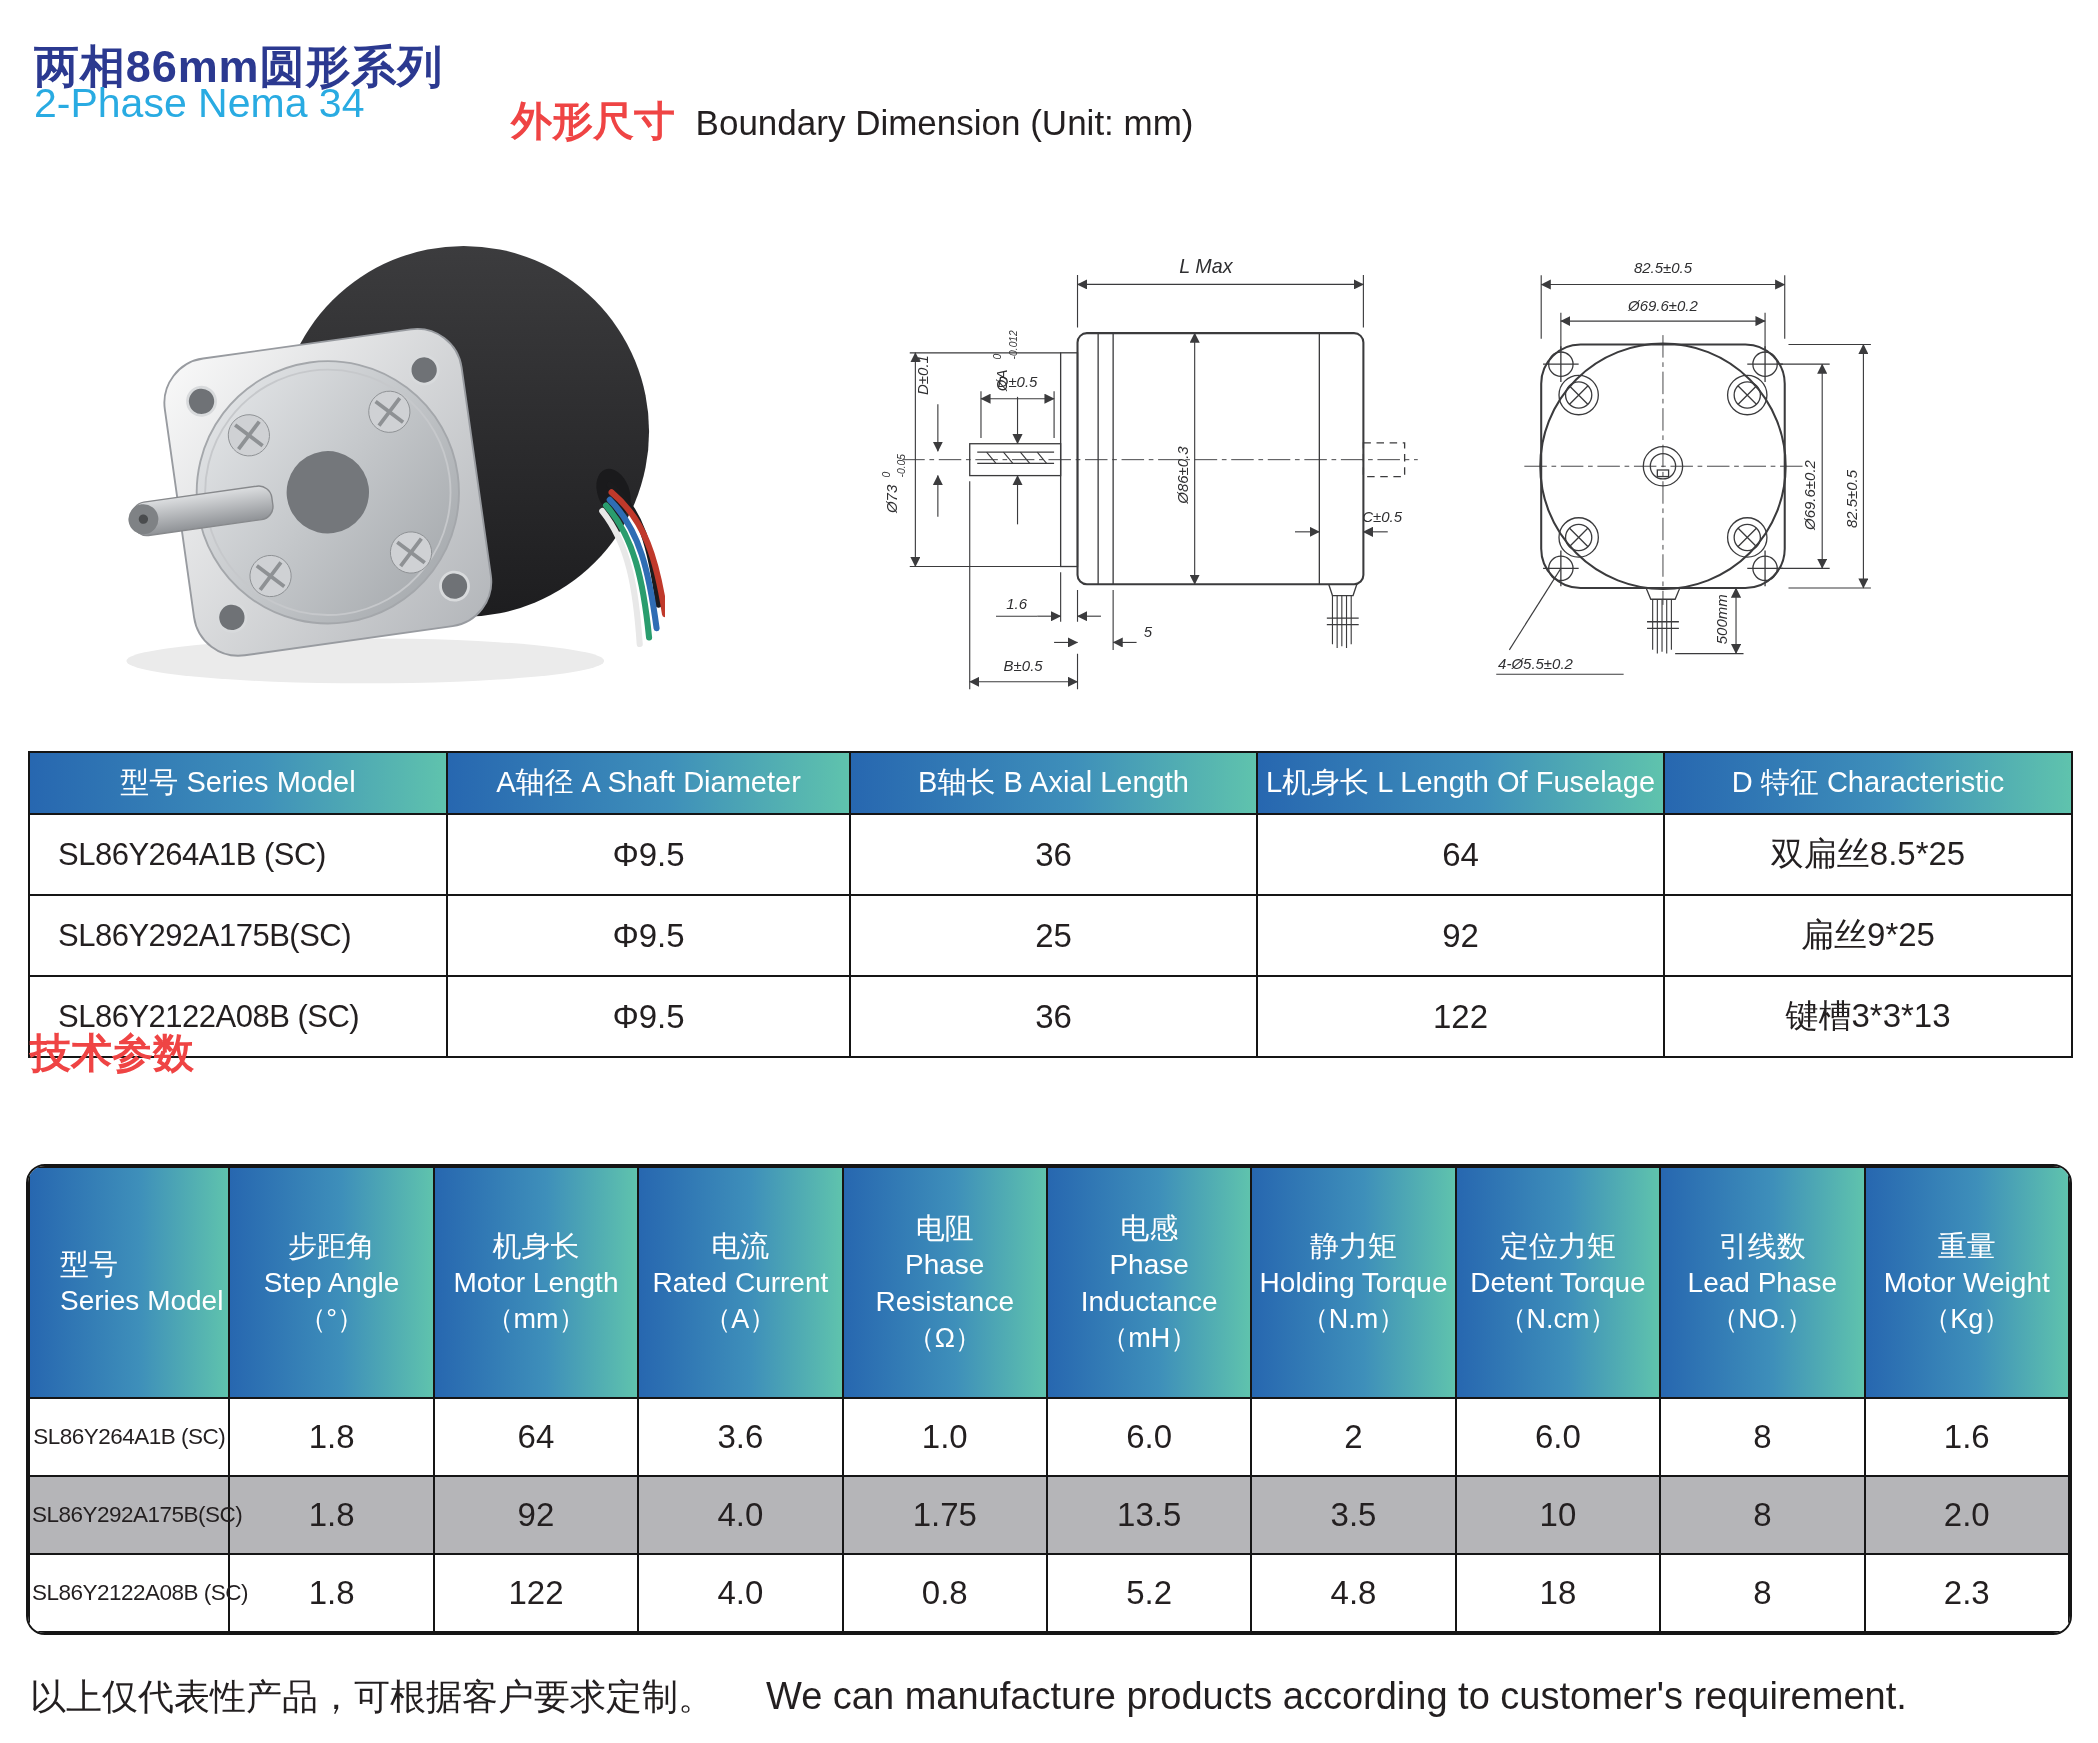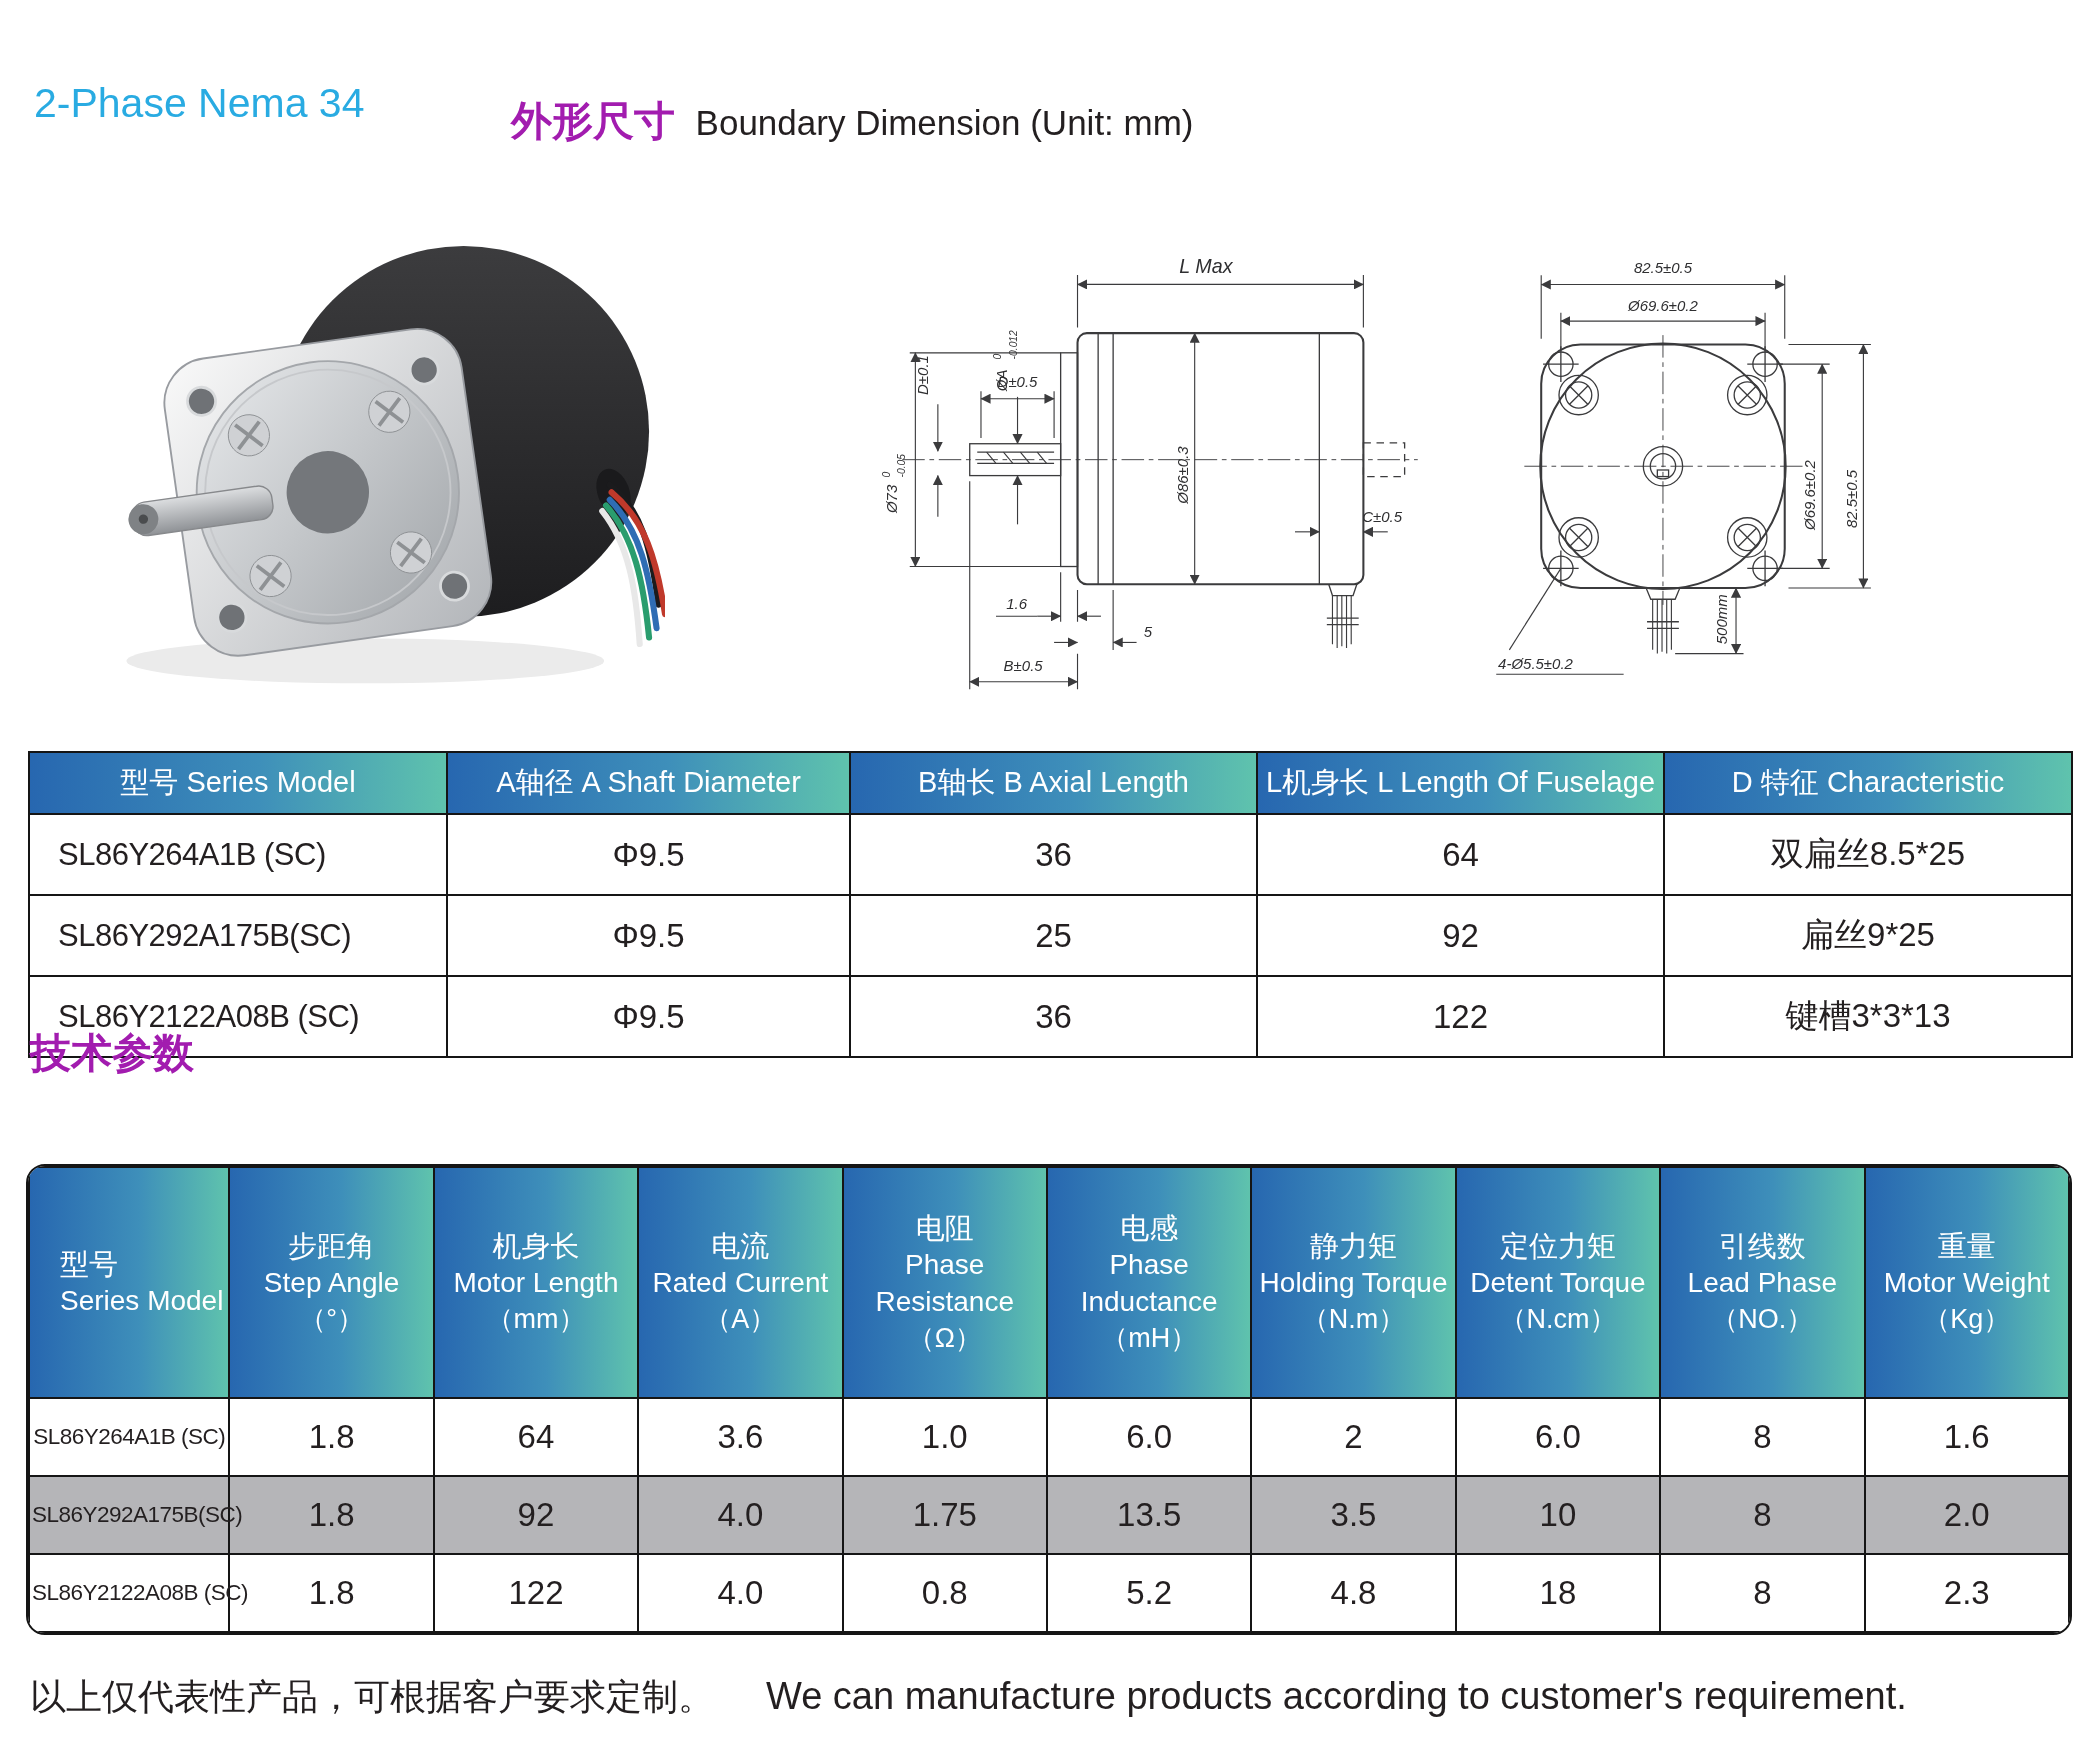--- a/index.html
+++ b/index.html
@@ -6,21 +6,21 @@
   html,body { background:#ffffff; }
   body { font-family:"Liberation Sans", sans-serif; color:#231f20; }
   .page { position:relative; width:2099px; height:1744px; background:#ffffff; overflow:hidden; }
 
   .title-cn { position:absolute; left:34px; top:37px; font-size:45px; font-weight:bold; color:#2b3990; letter-spacing:0.9px; }
   .title-en { position:absolute; left:34px; top:80px; font-size:41px; font-weight:normal; color:#29abe2; }
 
   .sec-head { position:absolute; display:flex; align-items:baseline; }
   .boundary-head { left:511px; top:94px; }
   .tech-head { left:30px; top:1026px; }
-  .sec-cn { font-size:41px; font-weight:bold; color:#a21caf; }
+  .sec-cn { font-size:41px; font-weight:bold; color:#ef4444; }
   .sec-en { font-size:35px; color:#231f20; margin-left:20.6px; }
 
   svg.photo { position:absolute; left:89px; top:211px; width:576px; height:483px; }
   svg.side-draw { position:absolute; left:876px; top:230px; width:553px; height:539px; }
   svg.front-draw { position:absolute; left:1485px; top:230px; width:562px; height:539px; }
 
   
   .ol { stroke:#3b3b3d; stroke-width:2.2; fill:none; }
   .tl { stroke:#3b3b3d; stroke-width:1.4; fill:none; }
   .dl { stroke:#3b3b3d; stroke-width:1.2; fill:none; }
@@ -54,20 +54,21 @@
 
   .footer { position:absolute; left:30px; top:1673px; display:flex; align-items:baseline; }
   .footer-cn { font-size:36px; }
   .footer-en { font-size:38px; margin-left:52px; }
 </style>
 </head>
 <body>
 
 <div class="page">
 
+  <h1 class="title-cn">两相86mm圆形系列</h1>
   <h2 class="title-en">2-Phase Nema 34</h2>
 
   <div class="sec-head boundary-head">
     <span class="sec-cn">外形尺寸</span>
     <span class="sec-en">Boundary Dimension (Unit: mm)</span>
   </div>
 
   <svg class="photo" viewBox="0 0 615 515" aria-hidden="true">
     <defs>
       <linearGradient id="gBody" x1="0" y1="0" x2="0" y2="1">

